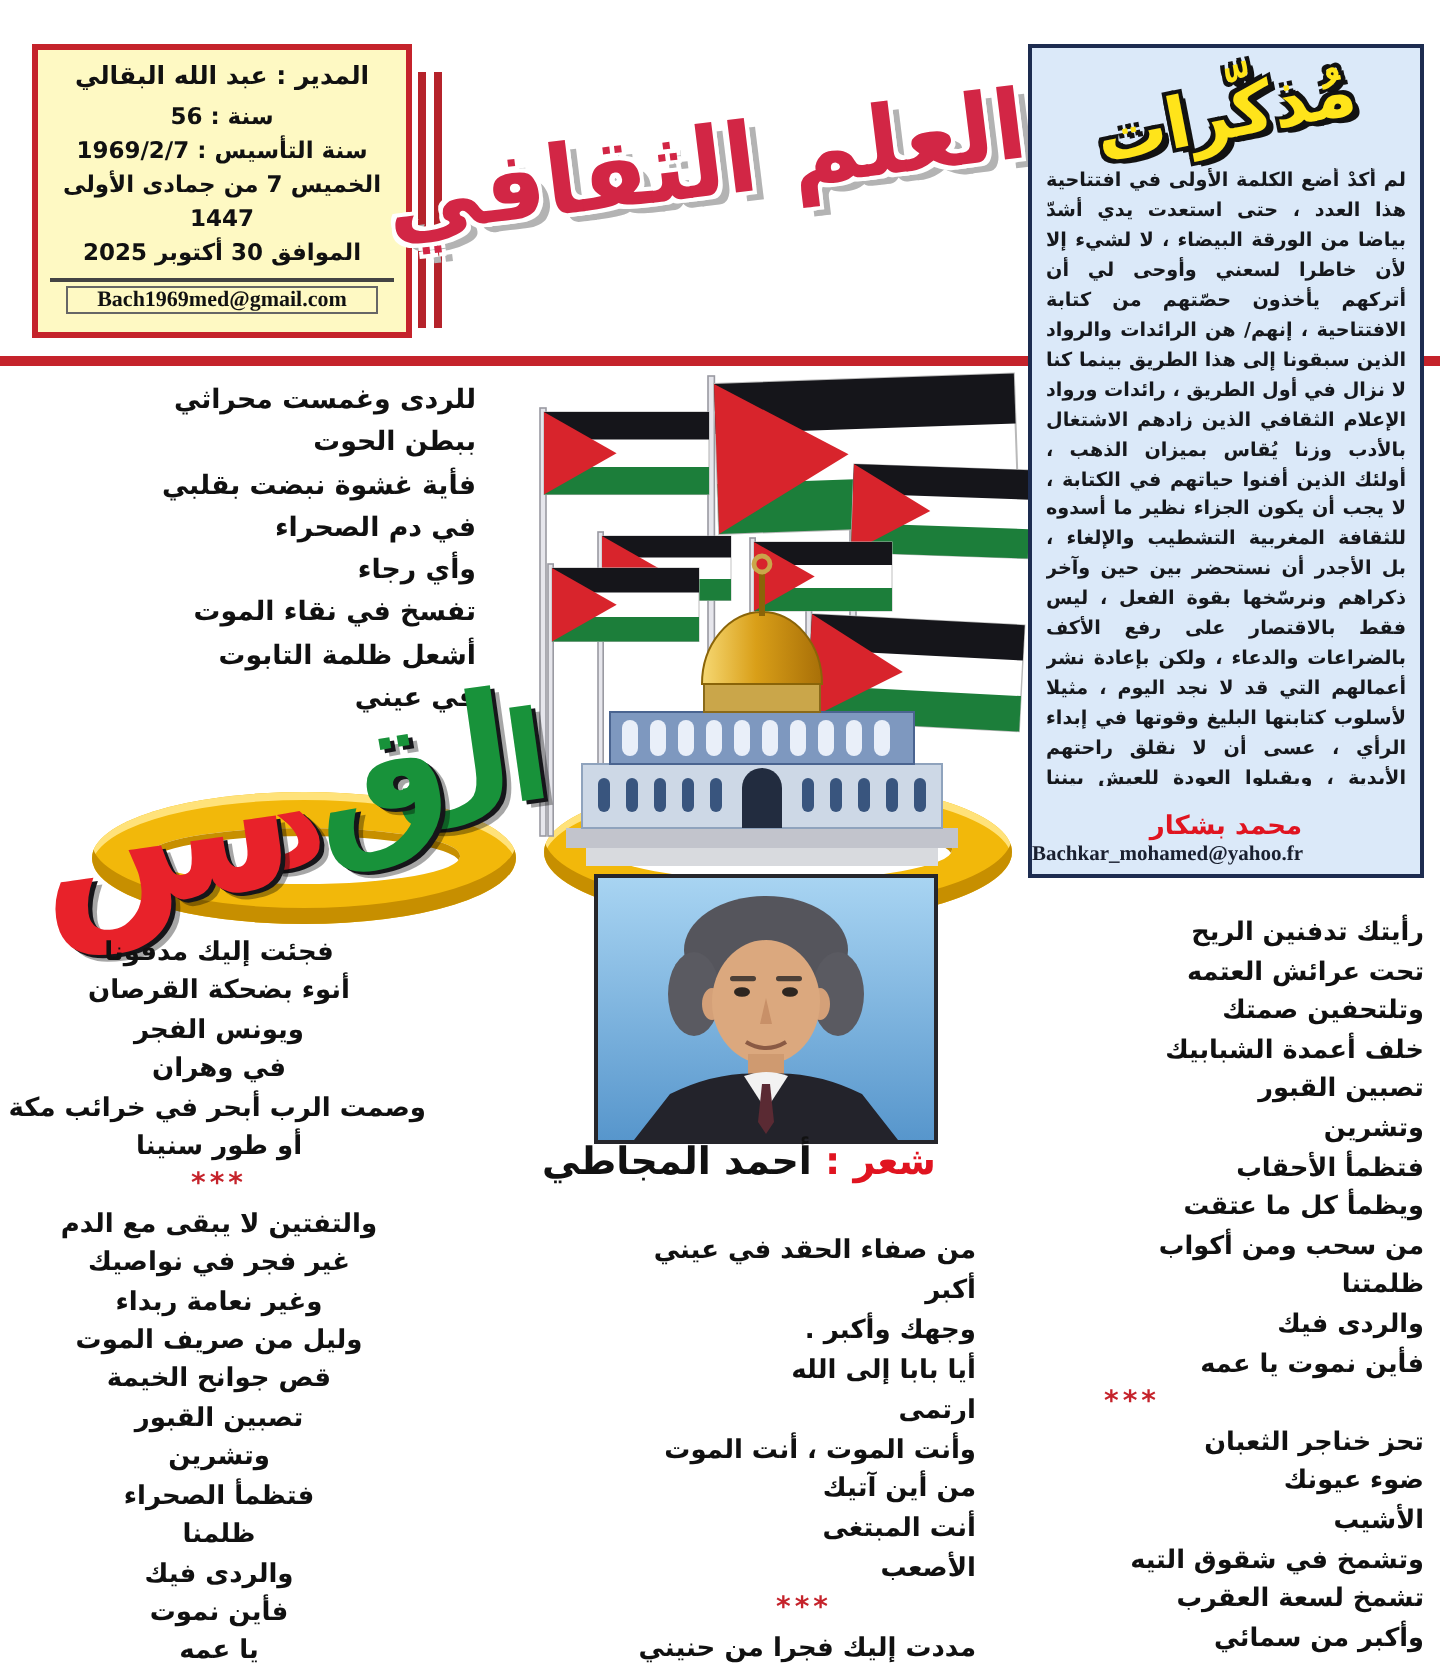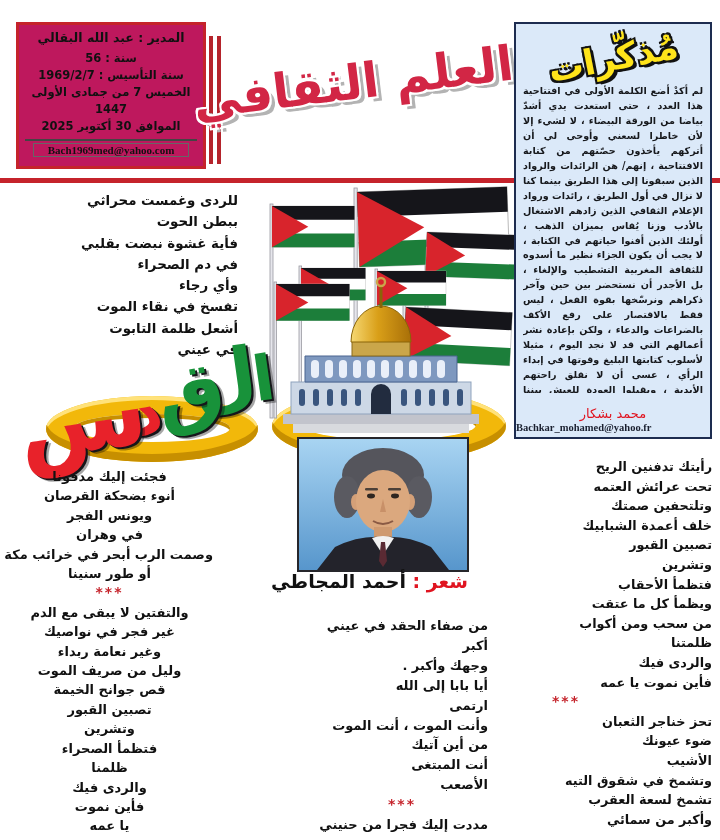--- a/index.html
+++ b/index.html
@@ -1,21 +1,21 @@
 <!DOCTYPE html>
 <html lang="ar"><head>
 <meta charset="utf-8">
 <style>
   html,body{margin:0;padding:0;background:#fff;}
   .page{position:relative;width:720px;height:840px;background:#ffffff;overflow:hidden;
         font-family:"DejaVu Sans",sans-serif;}
 
   
   .info-box{position:absolute;left:16px;top:22px;width:190px;height:147px;
-    border:3px solid #c5232b;background:#be185d;direction:rtl;text-align:center;
+    border:3px solid #c5232b;background:#fef9c3;direction:rtl;text-align:center;
     font-weight:bold;color:#111;padding-top:5px;box-sizing:border-box;}
   .info-director{font-size:12.5px;margin-bottom:5px;}
   .info-row{font-size:11.5px;line-height:17px;}
   .info-divider{border-top:2px solid #444;margin:4px 6px 2px;}
   .info-address{font-size:10.3px;line-height:15px;}
   .info-email{border:1.5px solid #666;margin:2px 14px 0;font-family:"Liberation Serif",serif;
     font-size:11px;font-weight:bold;direction:ltr;}
 
   .red-bars{position:absolute;left:209px;top:36px;width:12px;height:128px;
     border-left:4px solid #b5232b;border-right:4px solid #b5232b;box-sizing:border-box;}
@@ -29,21 +29,21 @@
 
   
   .memoirs{position:absolute;left:514px;top:22px;width:198px;height:417px;
     background:#dbe9f9;border:2px solid #1d2c50;box-sizing:border-box;z-index:6;
     display:flex;flex-direction:column;}
   .memoirs-title{font-size:35px;font-weight:bold;color:#ffe41a;text-align:center;
     margin:14px 0 4px;transform:rotate(-11deg);direction:rtl;
     text-shadow:-2px -2px 0 #121212,2px -2px 0 #121212,-2px 2px 0 #121212,2px 2px 0 #121212,3px 3px 0 #121212;}
   .memoirs-body{flex:1;margin:2px 7px 0;font-size:9.6px;font-weight:bold;line-height:1.56;
     direction:rtl;text-align:justify;color:#16181c;overflow:hidden;}
-  .memoirs-sign{color:#e01420;text-align:center;font-size:13px;font-weight:normal;margin:13px 0 0;}
+  .memoirs-sign{color:#e01420;text-align:center;font-size:13px;font-weight:bold;margin:13px 0 0;}
   .memoirs-email{text-align:left;font-size:10.5px;font-weight:bold;color:#1a2030;
     font-family:"Liberation Serif",serif;margin:1px 0 4px;direction:ltr;}
 
   
   .ln{white-space:nowrap;}
   .sep{color:#c5232b;letter-spacing:2px;font-size:14px;}
   .col-left-top{position:absolute;left:6px;top:190px;width:232px;direction:rtl;text-align:right;
     font-size:13.4px;font-weight:bold;line-height:21.3px;color:#111;}
   .col-left-bottom{position:absolute;left:6px;top:467px;width:207px;direction:rtl;text-align:center;
     font-size:13px;font-weight:bold;line-height:19.4px;color:#111;z-index:5;}
@@ -84,21 +84,21 @@
 
 <div class="page">
 
   <div class="info-box">
     <div class="info-director">المدير : عبد الله البقالي</div>
     <div class="info-row">سنة :  56</div>
     <div class="info-row">سنة التأسيس :  1969/2/7</div>
     <div class="info-row">الخميس 7 من جمادى الأولى 1447</div>
     <div class="info-row">الموافق  30 أكتوبر 2025</div>
     <div class="info-divider"></div>
-    <div class="info-email">Bach1969med@yahoo.com</div>
+    <div class="info-email">Bach1969med@gmail.com</div>
   </div>
 
   <div class="red-bars"></div>
 
   <div class="masthead">العلم الثقافي</div>
 
   <div class="header-line"></div>
 
   <div class="memoirs">
     <div class="memoirs-title">مُذكّرات</div>

